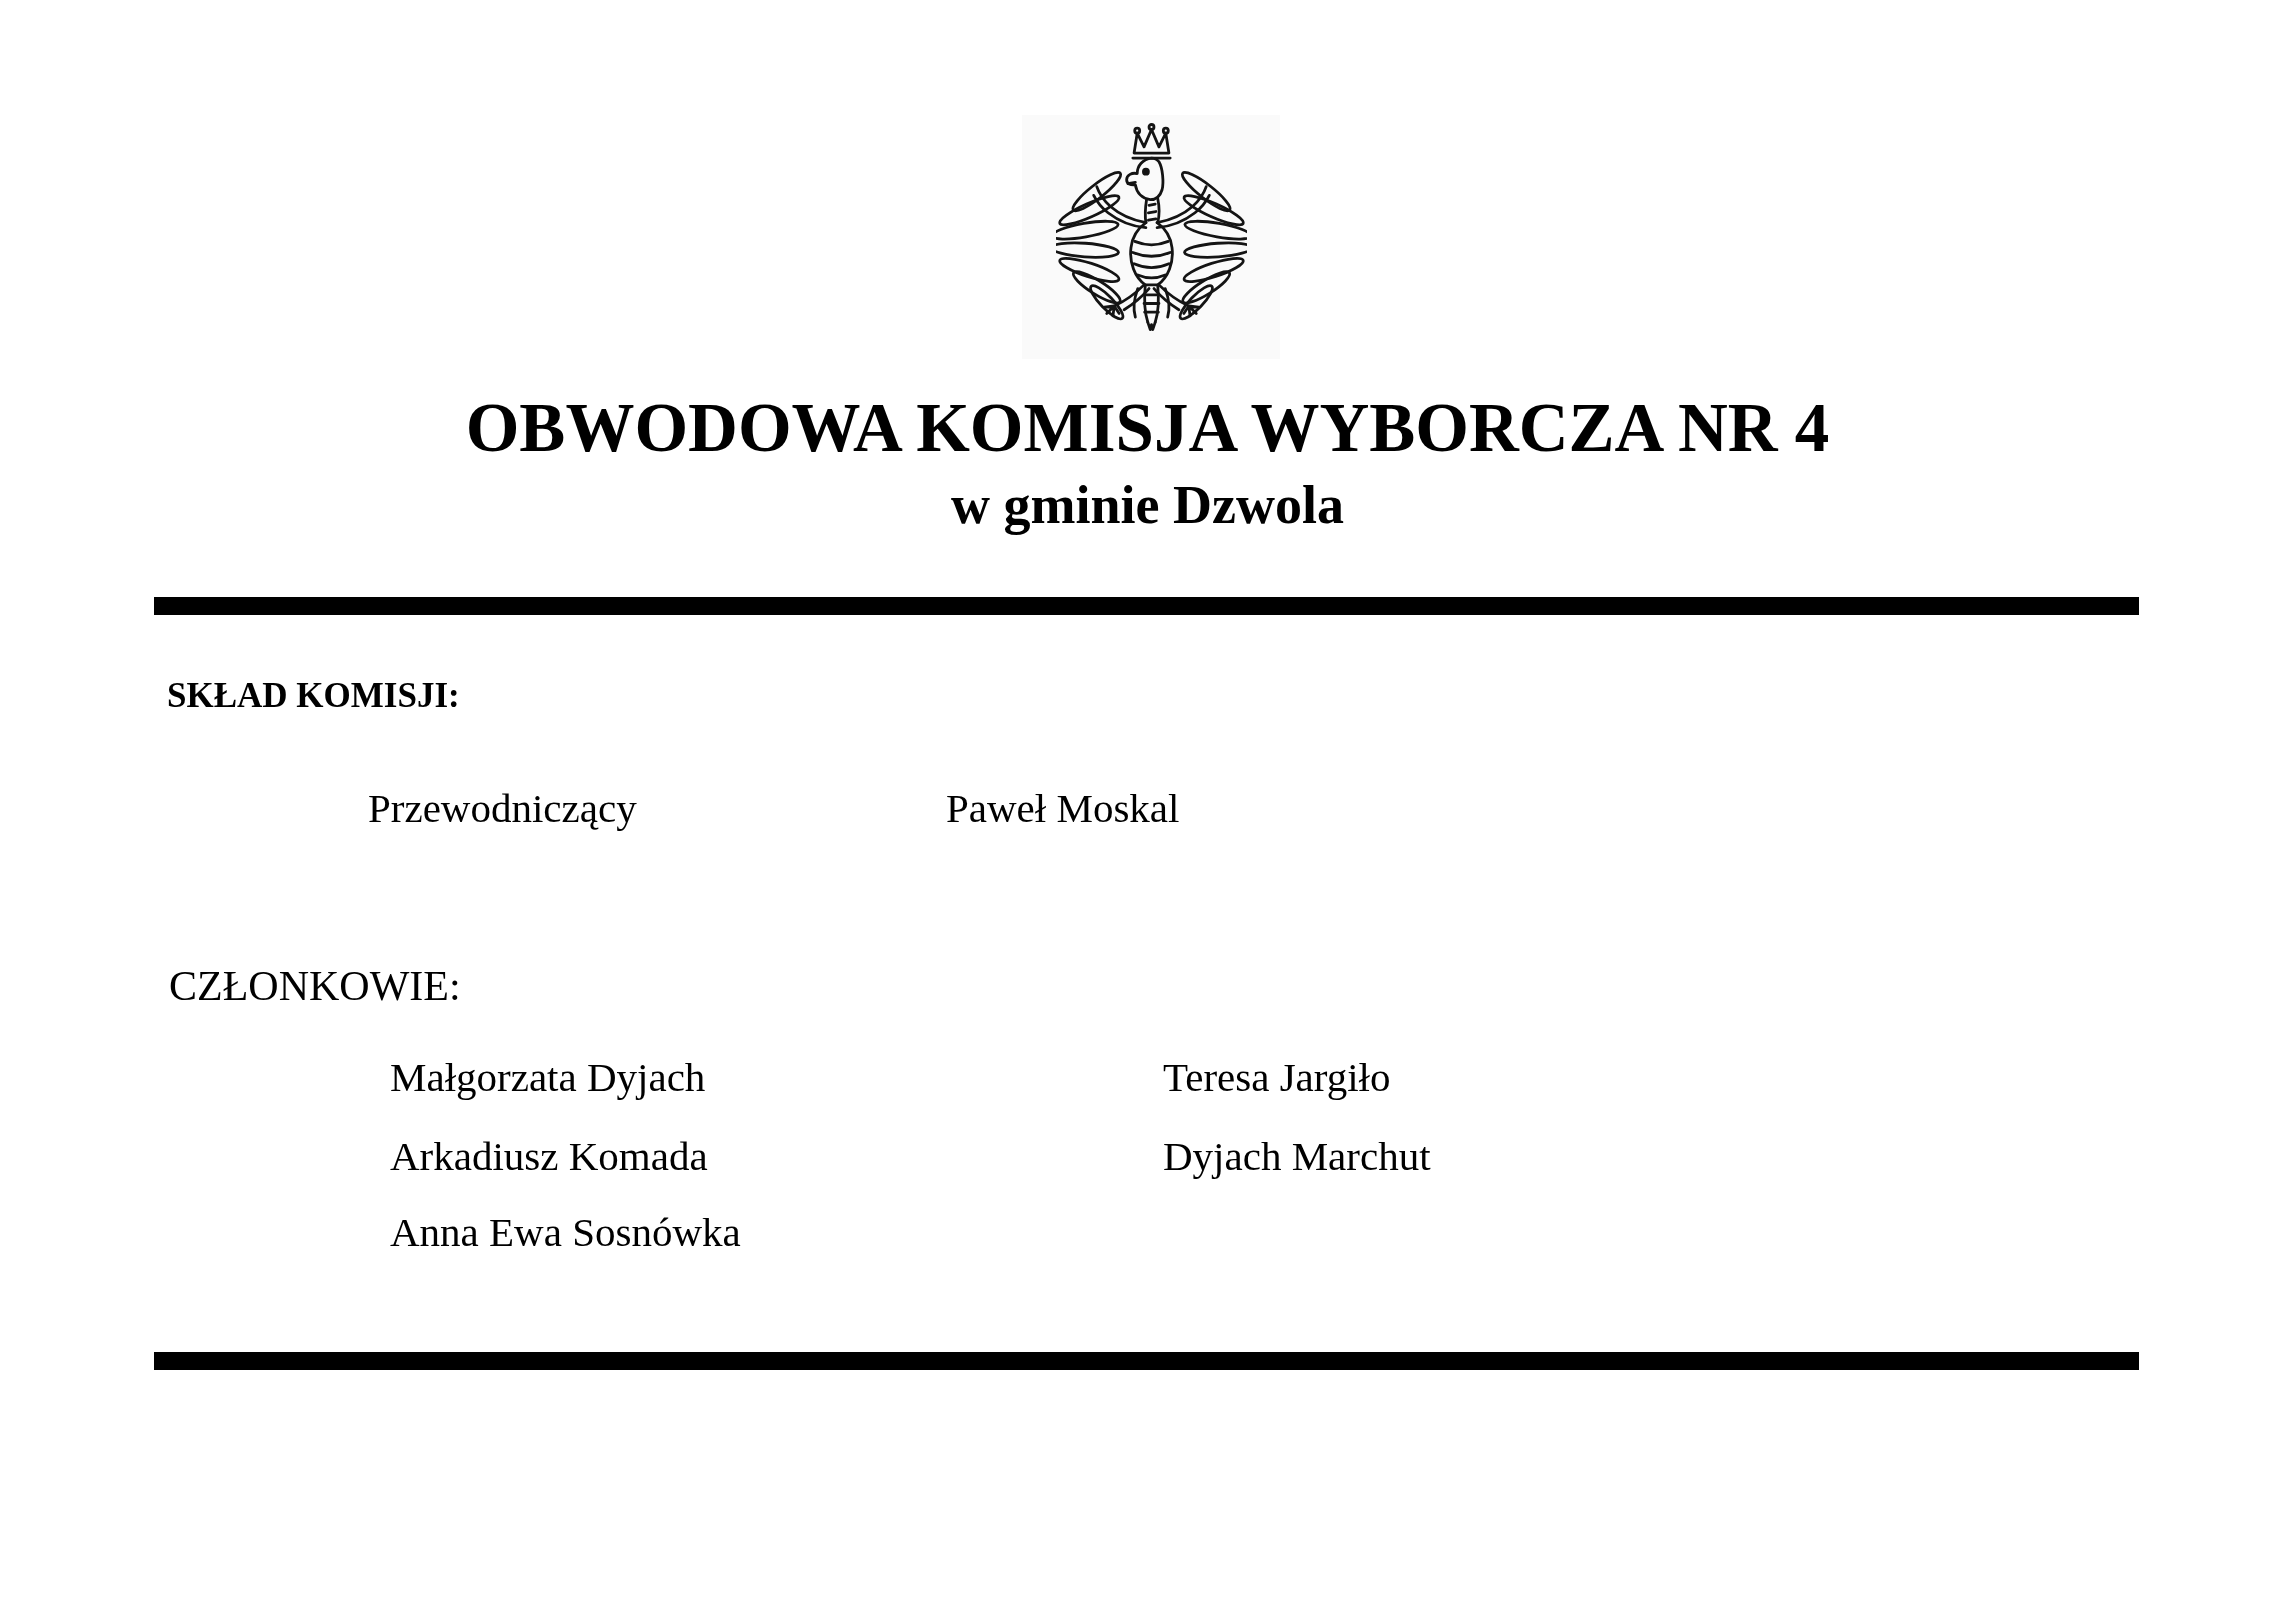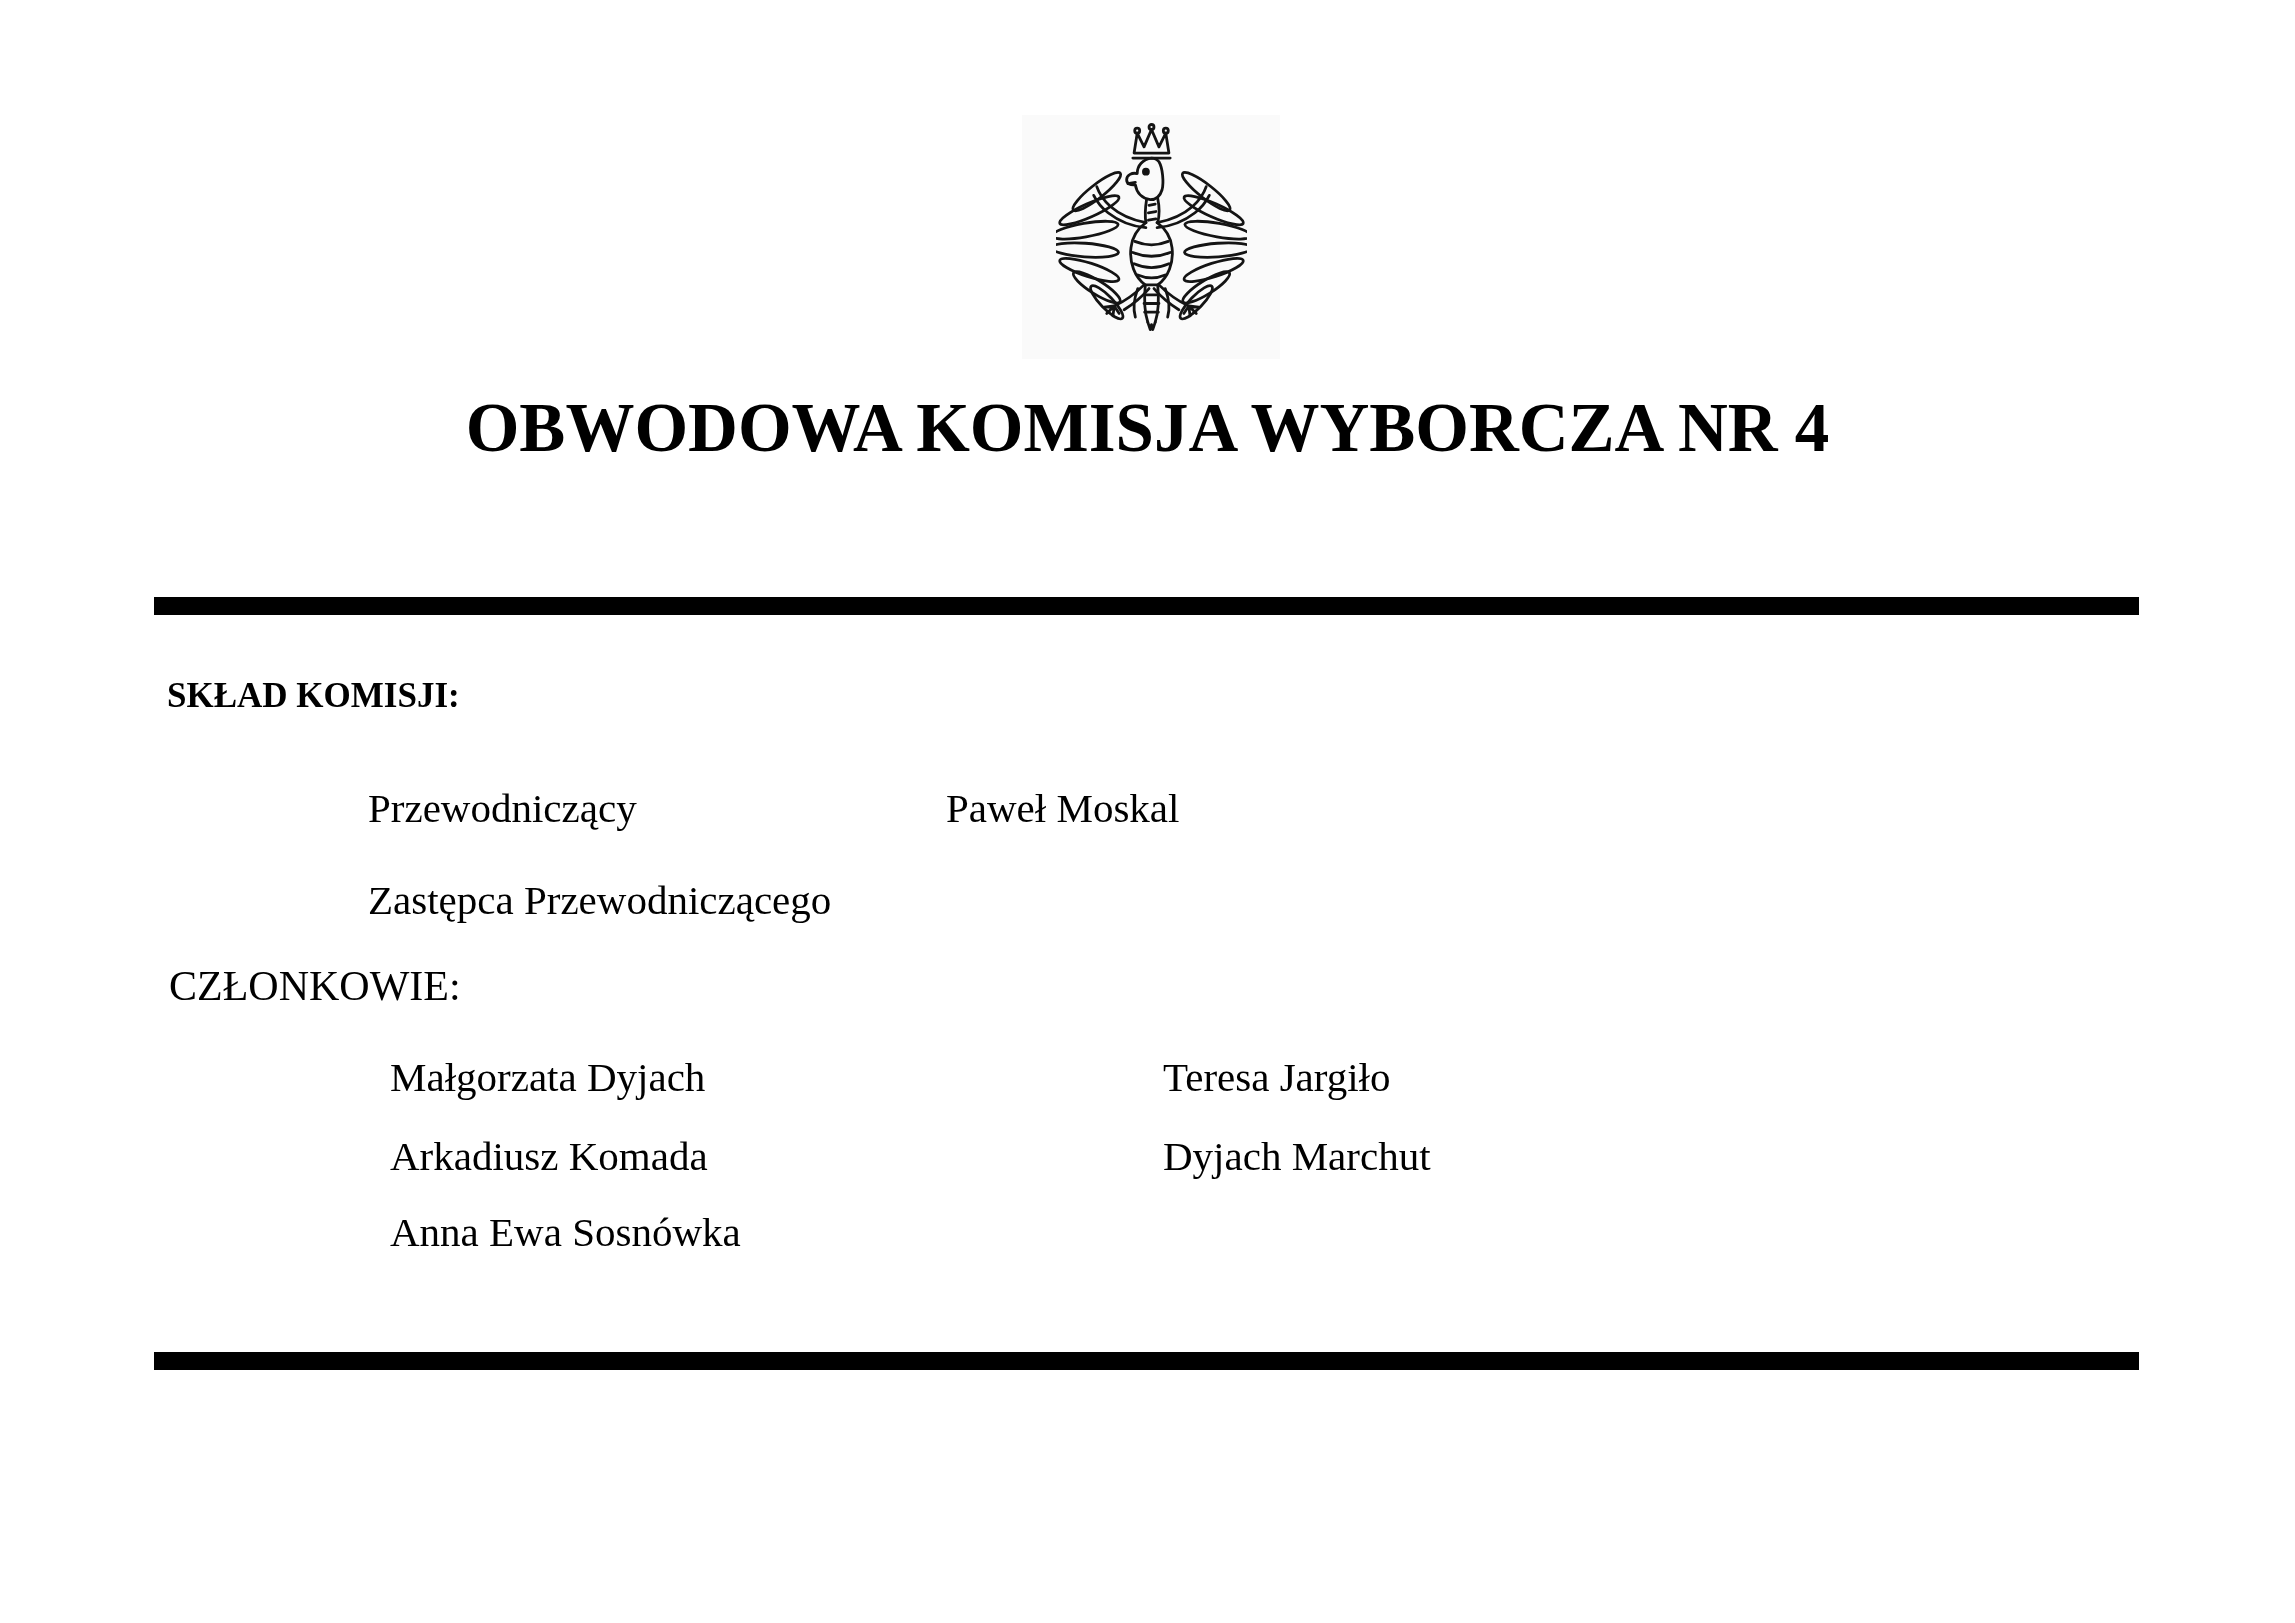--- a/index.html
+++ b/index.html
@@ -119,29 +119,29 @@
 
         <path d="M140,262 C138,284 138,304 144,322 M160,262 C162,284 162,304 156,322"></path>
         <path d="M139,278 L161,278 M138,292 L162,292 M139,306 L161,306"></path>
         <path d="M144,322 L148,334 L150,326 L152,334 L156,322"></path>
         <path d="M128,268 C122,284 120,300 124,314 M172,268 C178,284 180,300 176,314"></path>
       </g>
     </svg>
   </div>
 
   <div class="abs doc-title">OBWODOWA KOMISJA WYBORCZA NR 4</div>
+  <div class="abs doc-subtitle">w gminie Dzwola</div>
 
   <div class="rule rule-top"></div>
 
   <div class="abs section-heading">SKŁAD KOMISJI:</div>
 
   <div class="abs body-text role-label row-officer-1">Przewodniczący</div>
   <div class="abs body-text role-name  row-officer-1">Paweł Moskal</div>
 
-  <div class="abs body-text role-label row-officer-2">Zastępca Przewodniczącego</div>
 
   <div class="abs members-heading">CZŁONKOWIE:</div>
 
   <div class="abs body-text member-col1 row-member-1">Małgorzata Dyjach</div>
   <div class="abs body-text member-col2 row-member-1">Teresa Jargiło</div>
 
   <div class="abs body-text member-col1 row-member-2">Arkadiusz Komada</div>
   <div class="abs body-text member-col2 row-member-2">Dyjach Marchut</div>
 
   <div class="abs body-text member-col1 row-member-3">Anna Ewa Sosnówka</div>

